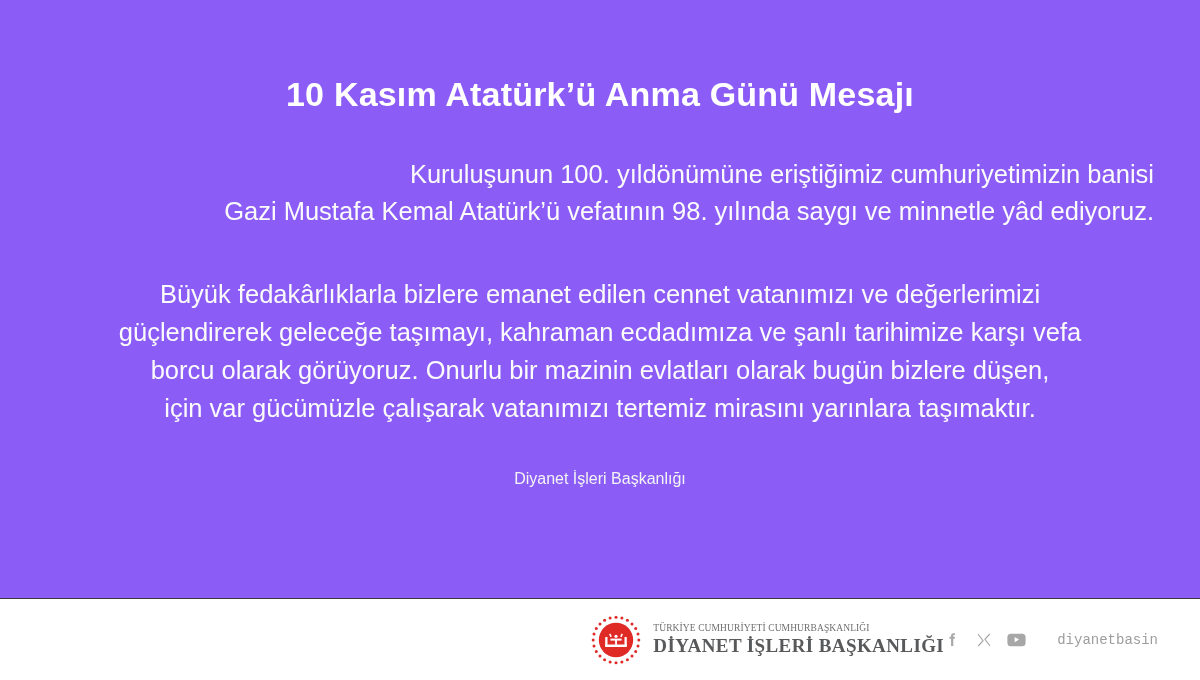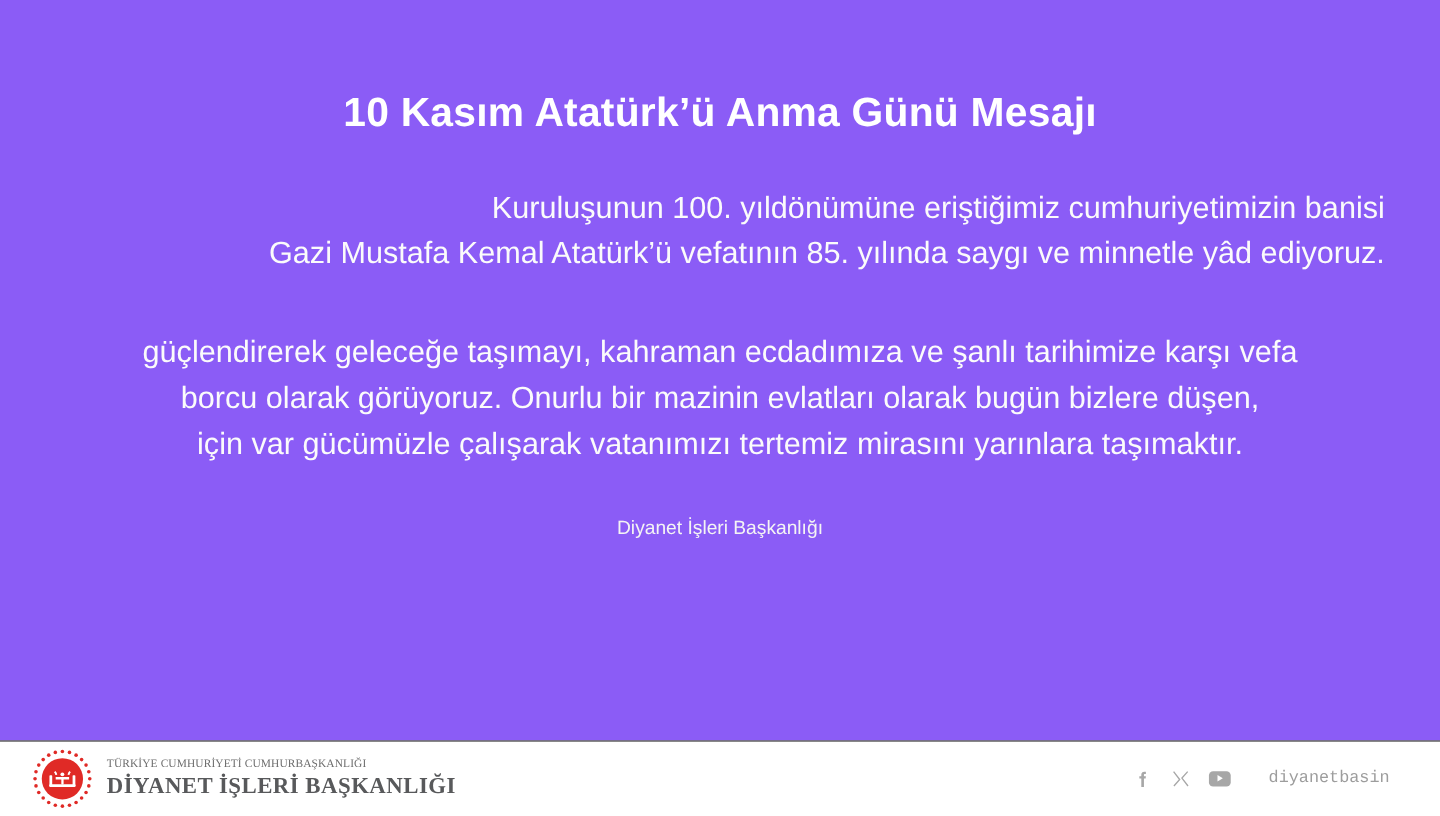--- a/index.html
+++ b/index.html
@@ -79,25 +79,25 @@
     font-size: 16px;
     font-weight: normal;
     line-height: 1.3;
     color: #f4f4f4;
   }
 
   
   .footer {
     position: relative;
     flex: 0 0 auto;
-    height: 63px;
+    height: 82px;
     background: #ffffff;
     display: flex;
     align-items: center;
-    justify-content: space-between;
+    justify-content: flex-end;
     padding: 0 22px 0 26px;
     box-sizing: border-box;
     border-top: 1px solid #3a3a3a;
   }
 
   .brand {
     display: flex;
     align-items: center;
     gap: 11px;
   }
@@ -162,24 +162,25 @@
 <body>
 
 <div class="poster">
 
   <div class="message-area">
 
     <h1 class="headline">10 Kasım Atatürk’ü Anma Günü Mesajı</h1>
 
     <p class="lede">
       <span class="line">Kuruluşunun 100. yıldönümüne eriştiğimiz cumhuriyetimizin banisi</span>
-      <span class="line">Gazi Mustafa Kemal Atatürk’ü vefatının 85. yılında saygı ve minnetle yâd ediyoruz.</span>
+      <span class="line">Gazi Mustafa Kemal Atatürk’ü vefatının 98. yılında saygı ve minnetle yâd ediyoruz.</span>
     </p>
 
     <p class="body-copy">
+      <span class="line">Büyük fedakârlıklarla bizlere emanet edilen cennet vatanımızı ve değerlerimizi</span>
       <span class="line">güçlendirerek geleceğe taşımayı, kahraman ecdadımıza ve şanlı tarihimize karşı vefa</span>
       <span class="line">borcu olarak görüyoruz. Onurlu bir mazinin evlatları olarak bugün bizlere düşen,</span>
       <span class="line">için var gücümüzle çalışarak vatanımızı tertemiz mirasını yarınlara taşımaktır.</span>
     </p>
 
     <p class="signature">Diyanet İşleri Başkanlığı</p>
   </div>
 
   <div class="footer">
 

